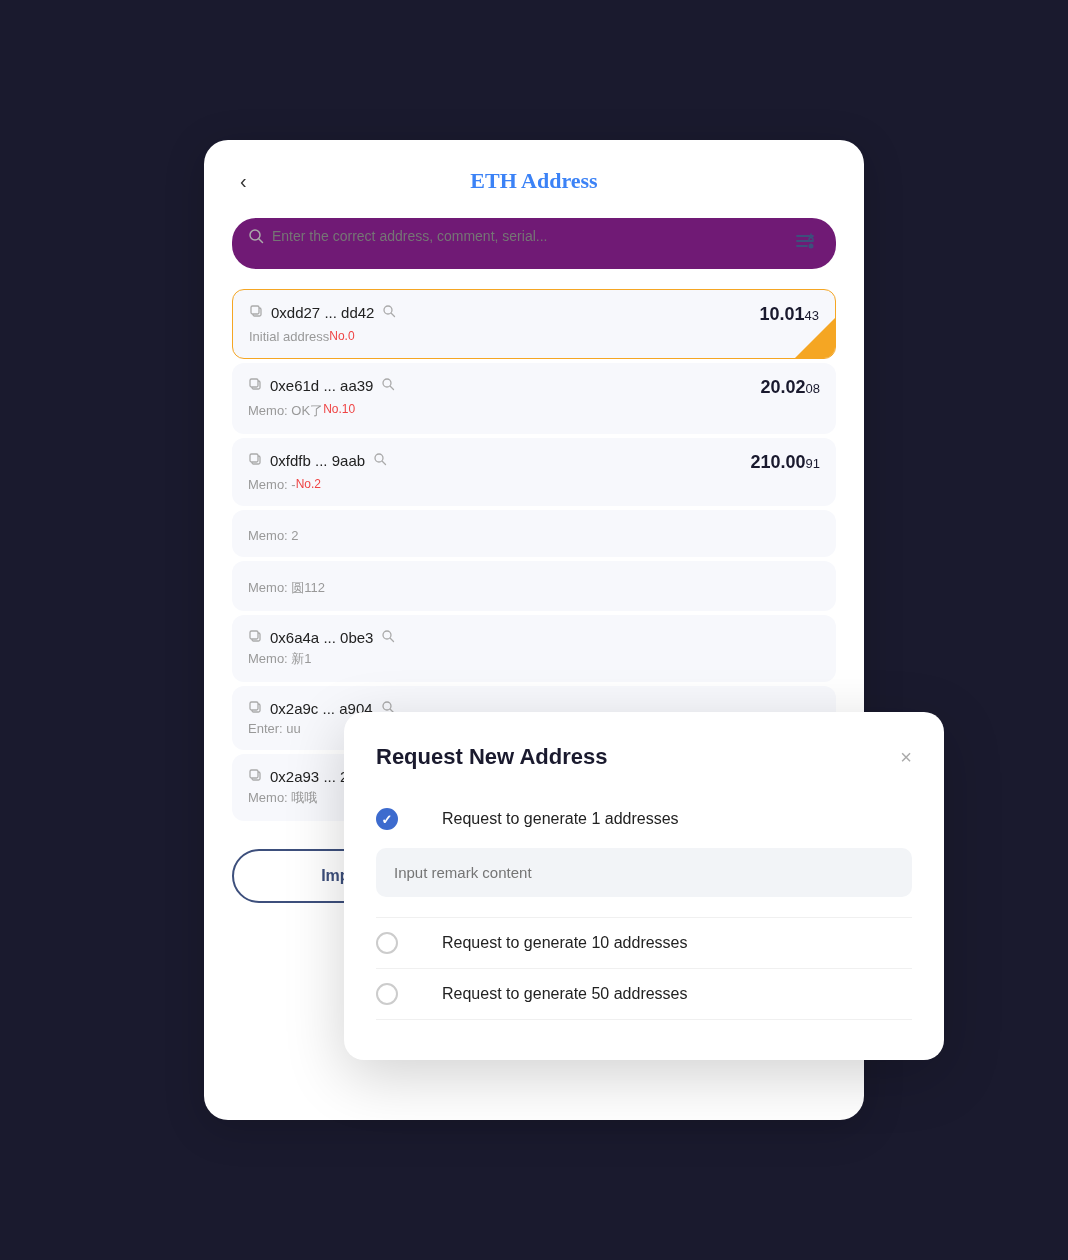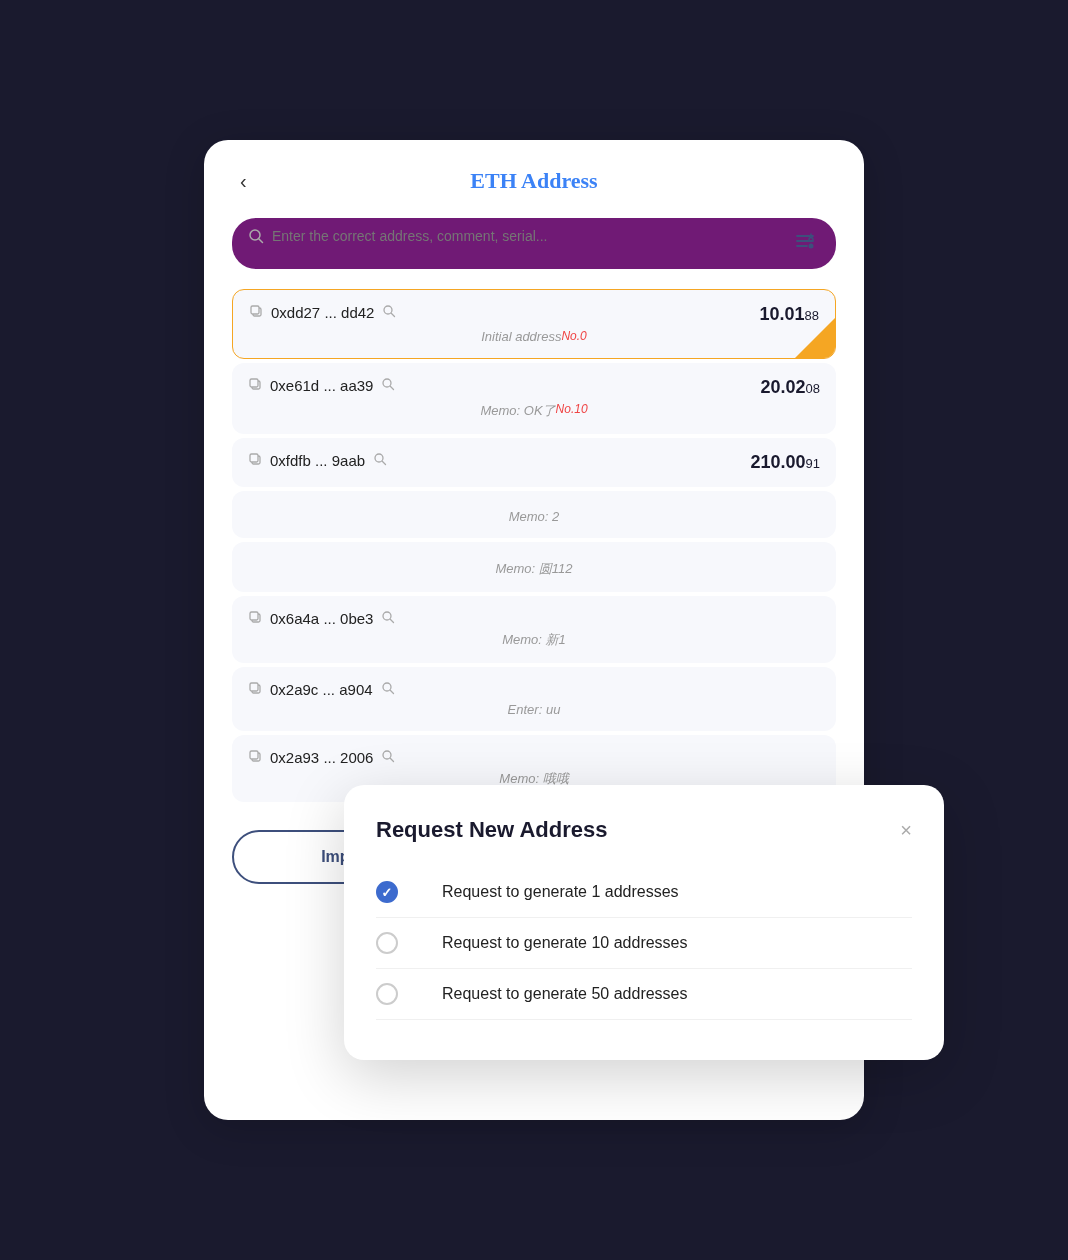--- a/index.html
+++ b/index.html
@@ -136,23 +136,22 @@
       color: #1a1a2e;
     }
 
     .amount-decimal {
       font-size: 13px;
       font-weight: 400;
     }
 
     .address-item-bottom {
       display: flex;
-      justify-content: center;
+      justify-content: flex-start;
       margin-top: 4px;
-      font-style: italic;
     }
 
     .memo-text {
       font-size: 13px;
       color: #999;
     }
 
     .no-badge {
       font-size: 12px;
       color: #ef4444;
@@ -337,21 +336,21 @@
             </svg>
           </span>
           <span class="address-text">0xdd27 ... dd42</span>
           <span class="search-addr-icon">
             <svg width="14" height="14" viewBox="0 0 14 14" fill="none">
               <circle cx="6" cy="6" r="4" stroke="#aaa" stroke-width="1.3"></circle>
               <line x1="9.5" y1="9.5" x2="12.5" y2="12.5" stroke="#aaa" stroke-width="1.3" stroke-linecap="round"></line>
             </svg>
           </span>
         </div>
-        <span class="address-amount">10.01<span class="amount-decimal">88</span></span>
+        <span class="address-amount">10.01<span class="amount-decimal">43</span></span>
       </div>
       <div class="address-item-bottom">
         <span class="memo-text">Initial address</span>
         <span class="no-badge">No.0</span>
       </div>
       <div class="corner-badge"></div>
     </div>
       <div class="address-item">
       <div class="address-item-top">
         <div class="address-left">
@@ -388,20 +387,24 @@
           </span>
           <span class="address-text">0xfdfb ... 9aab</span>
           <span class="search-addr-icon">
             <svg width="14" height="14" viewBox="0 0 14 14" fill="none">
               <circle cx="6" cy="6" r="4" stroke="#aaa" stroke-width="1.3"></circle>
               <line x1="9.5" y1="9.5" x2="12.5" y2="12.5" stroke="#aaa" stroke-width="1.3" stroke-linecap="round"></line>
             </svg>
           </span>
         </div>
         <span class="address-amount">210.00<span class="amount-decimal">91</span></span>
+      </div>
+      <div class="address-item-bottom">
+        <span class="memo-text">Memo: -</span>
+        <span class="no-badge">No.2</span>
       </div>
 
     </div>
       <div class="address-item">
       <div class="address-item-bottom">
         <span class="memo-text">Memo: 2</span>
         <span class="no-badge"></span>
       </div>
 
     </div>
@@ -499,21 +502,21 @@
       <span class="modal-title">Request New Address</span>
       <button class="modal-close">×</button>
     </div>
 
     <div id="modal-options">
         <div><div class="radio-option">
             <div class="radio-circle checked">
               <span class="checkmark">✓</span>
             </div>
             <span class="radio-label">Request to generate 1 addresses</span>
-          </div></div>
+          </div><input type="text" class="remark-input" placeholder="Input remark content" style=""></div>
         <hr class="divider-line">
         <div>
           <div class="radio-option">
             <div class="radio-circle"></div>
             <span class="radio-label">Request to generate 10 addresses</span>
           </div>
         </div>
         <hr class="divider-line">
         <div>
           <div class="radio-option">

